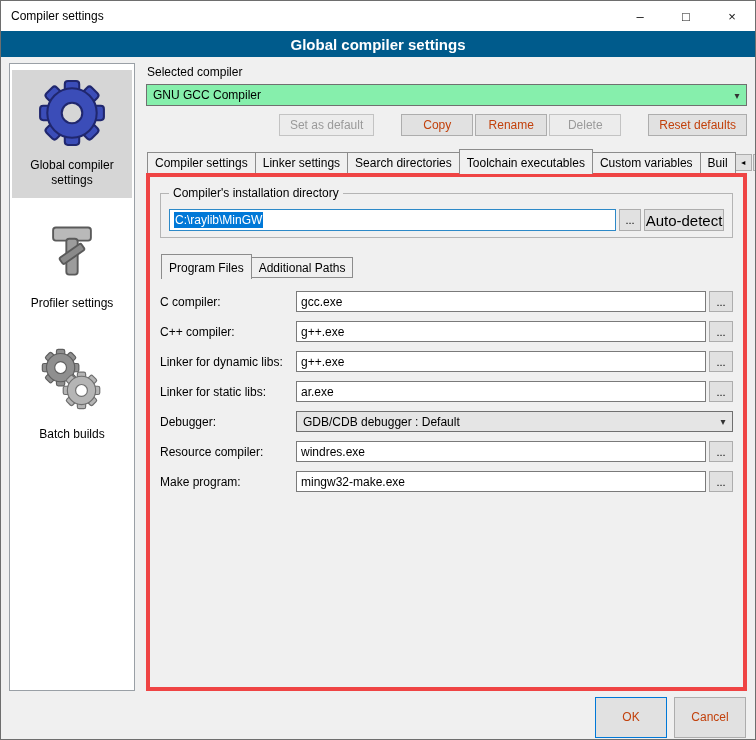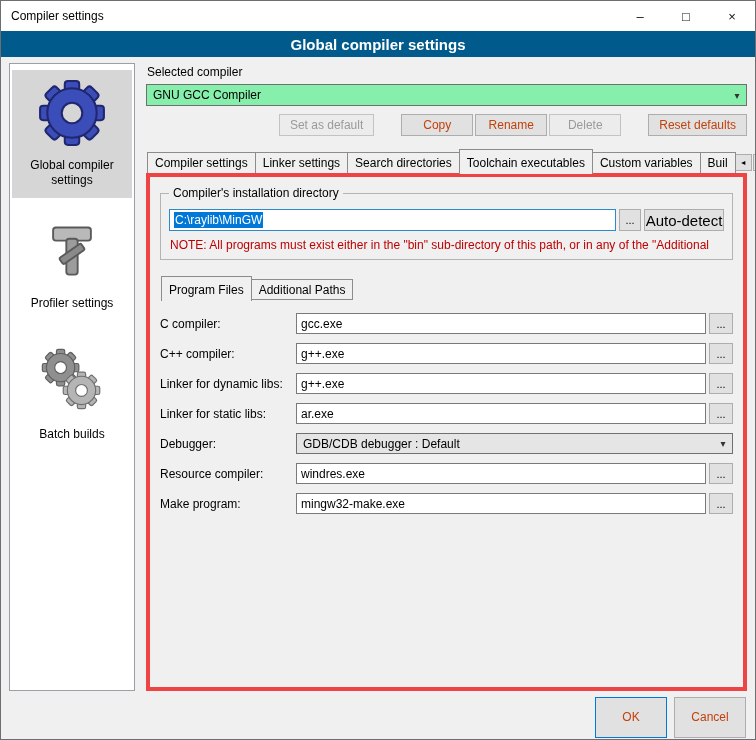--- a/index.html
+++ b/index.html
@@ -181,21 +181,20 @@
 
         <div class="groupbox">
           <div class="group-label">Compiler's installation directory</div>
           <div class="dir-row">
             <div class="text-field dir-input">
               <span class="selected-text">C:\raylib\MinGW</span>
             </div>
             <button class="browse-btn">...</button>
             <button class="autodetect-btn">Auto-detect</button>
           </div>
-          <div class="note">NOTE: All programs must exist either in the "bin" sub-directory of this path, or in any of the "Additional</div>
         </div>
 
         <div class="subtabstrip">
             <div class="tab active">Program Files</div>
             <div class="tab">Additional Paths</div>
           </div>
 
         <div class="form-area">
             <div class="form-row">
               <div class="row-label">C compiler:</div>

